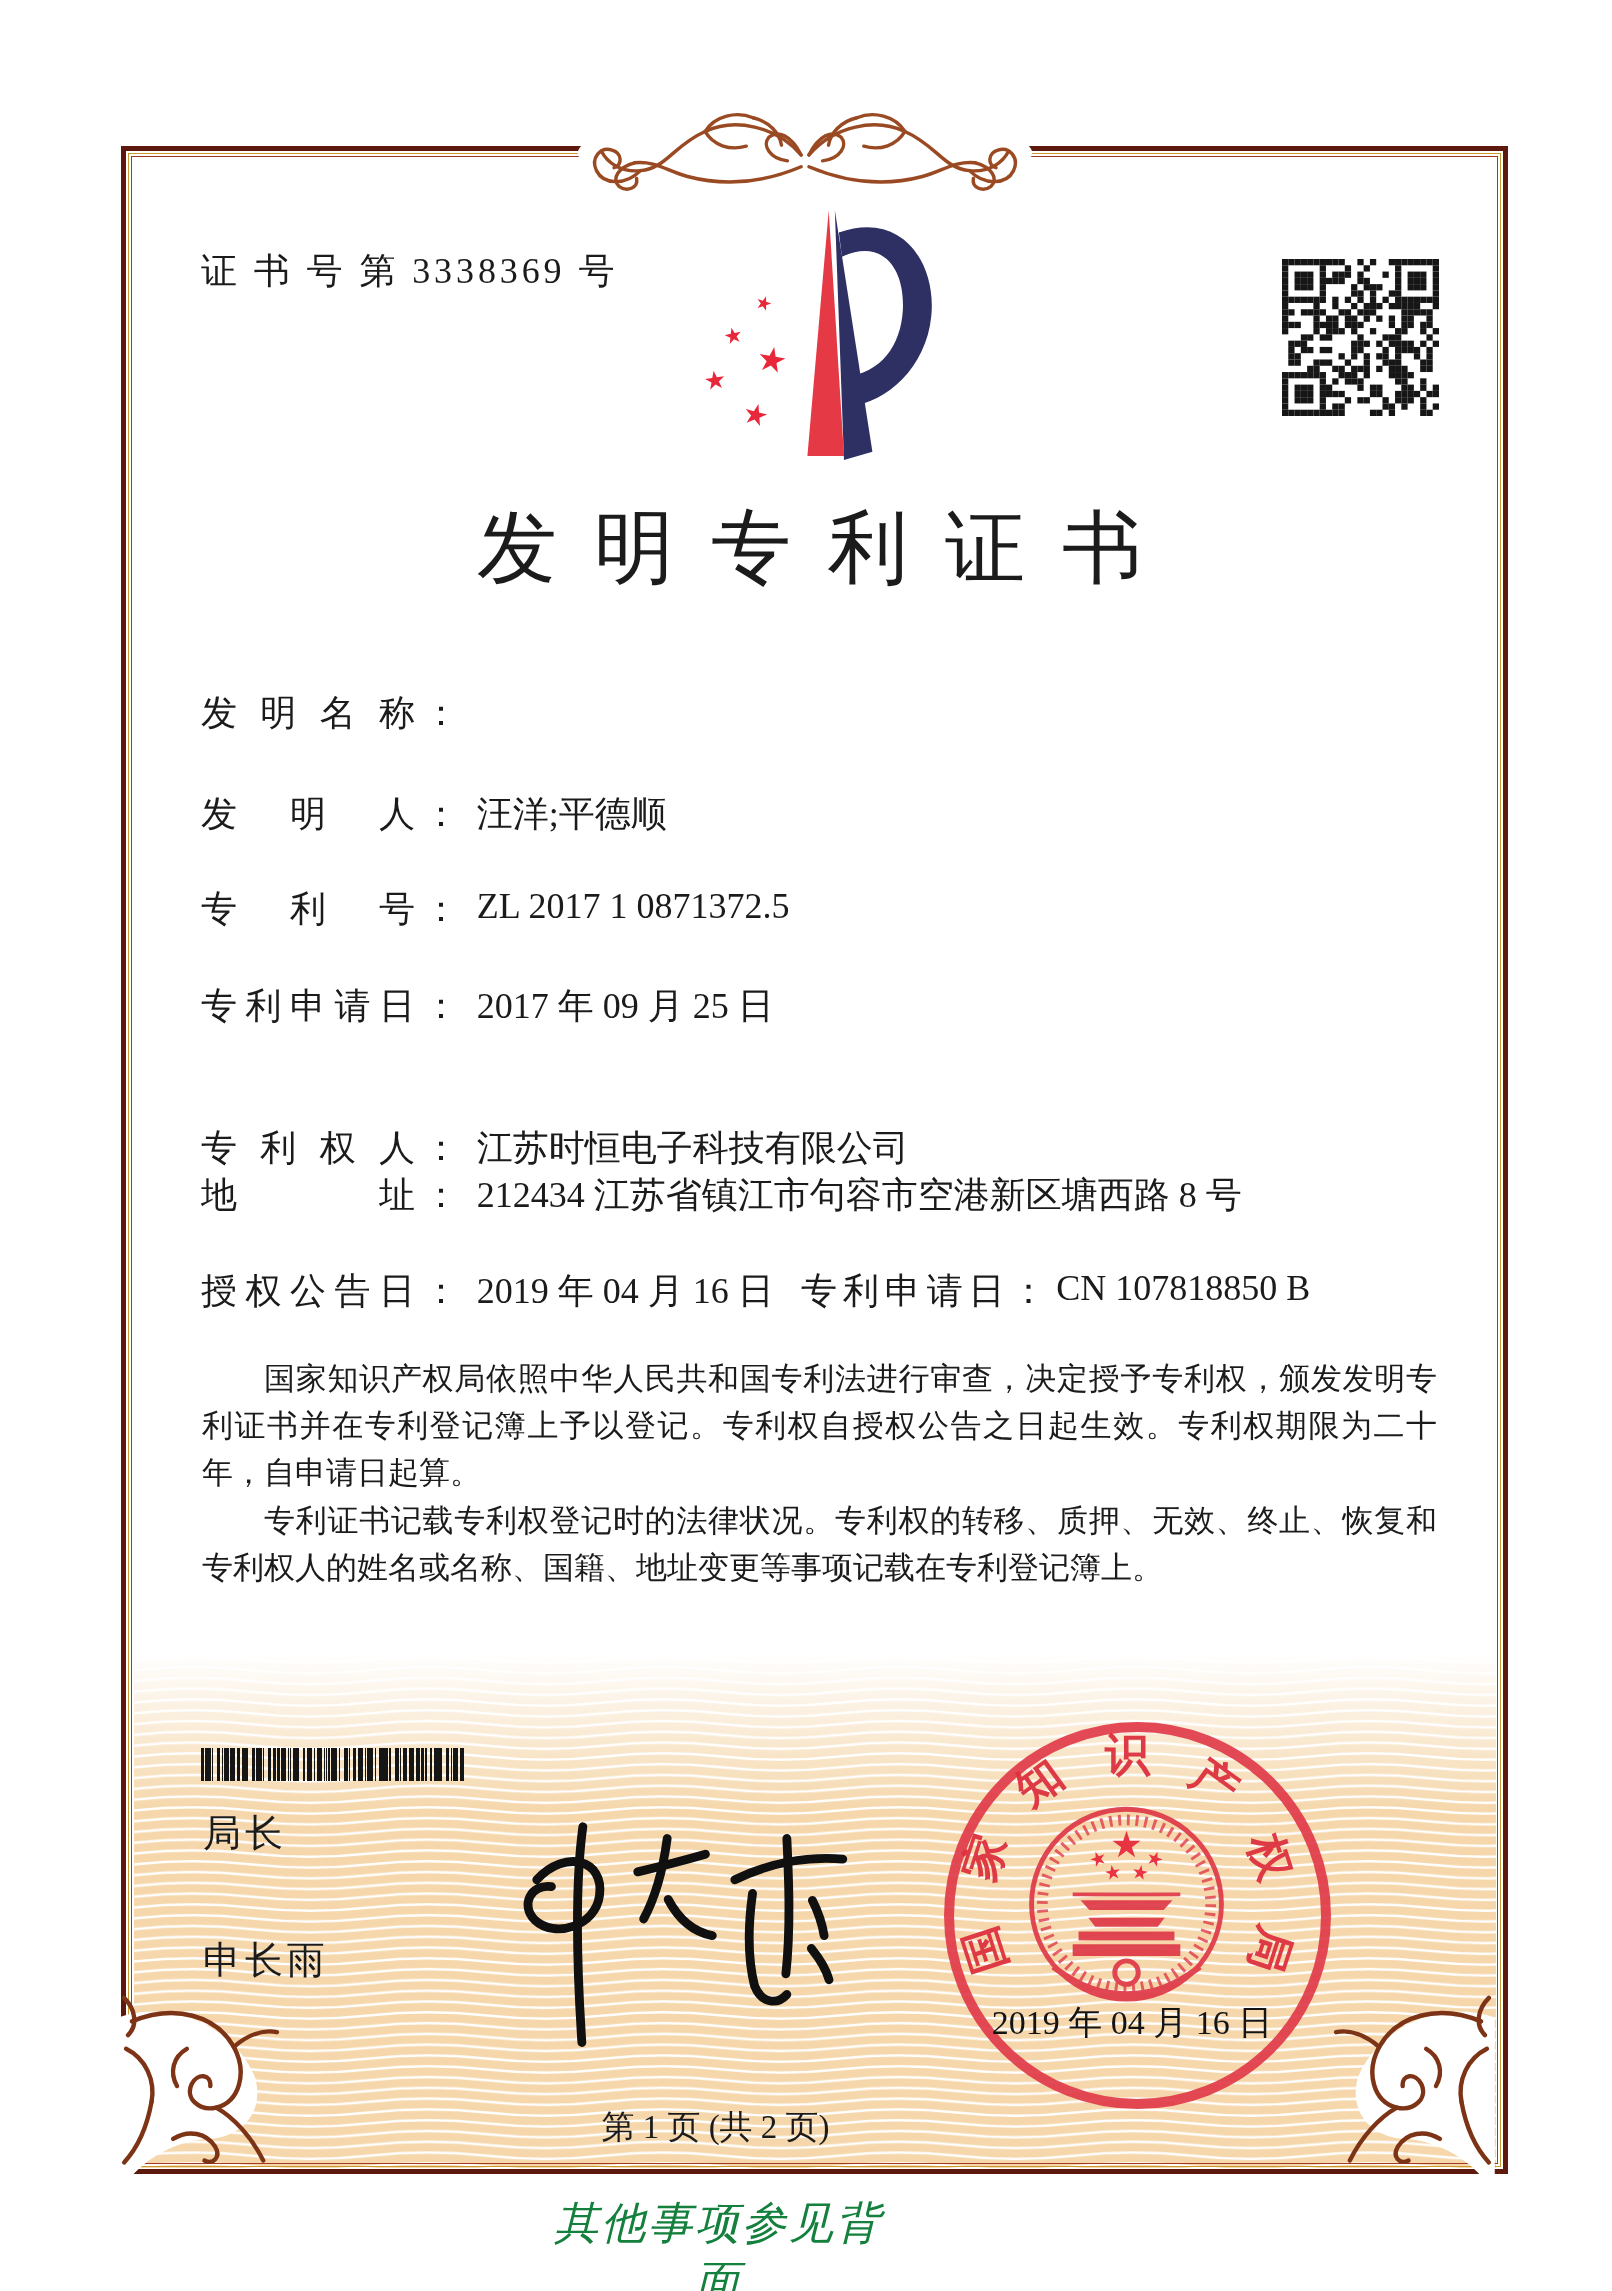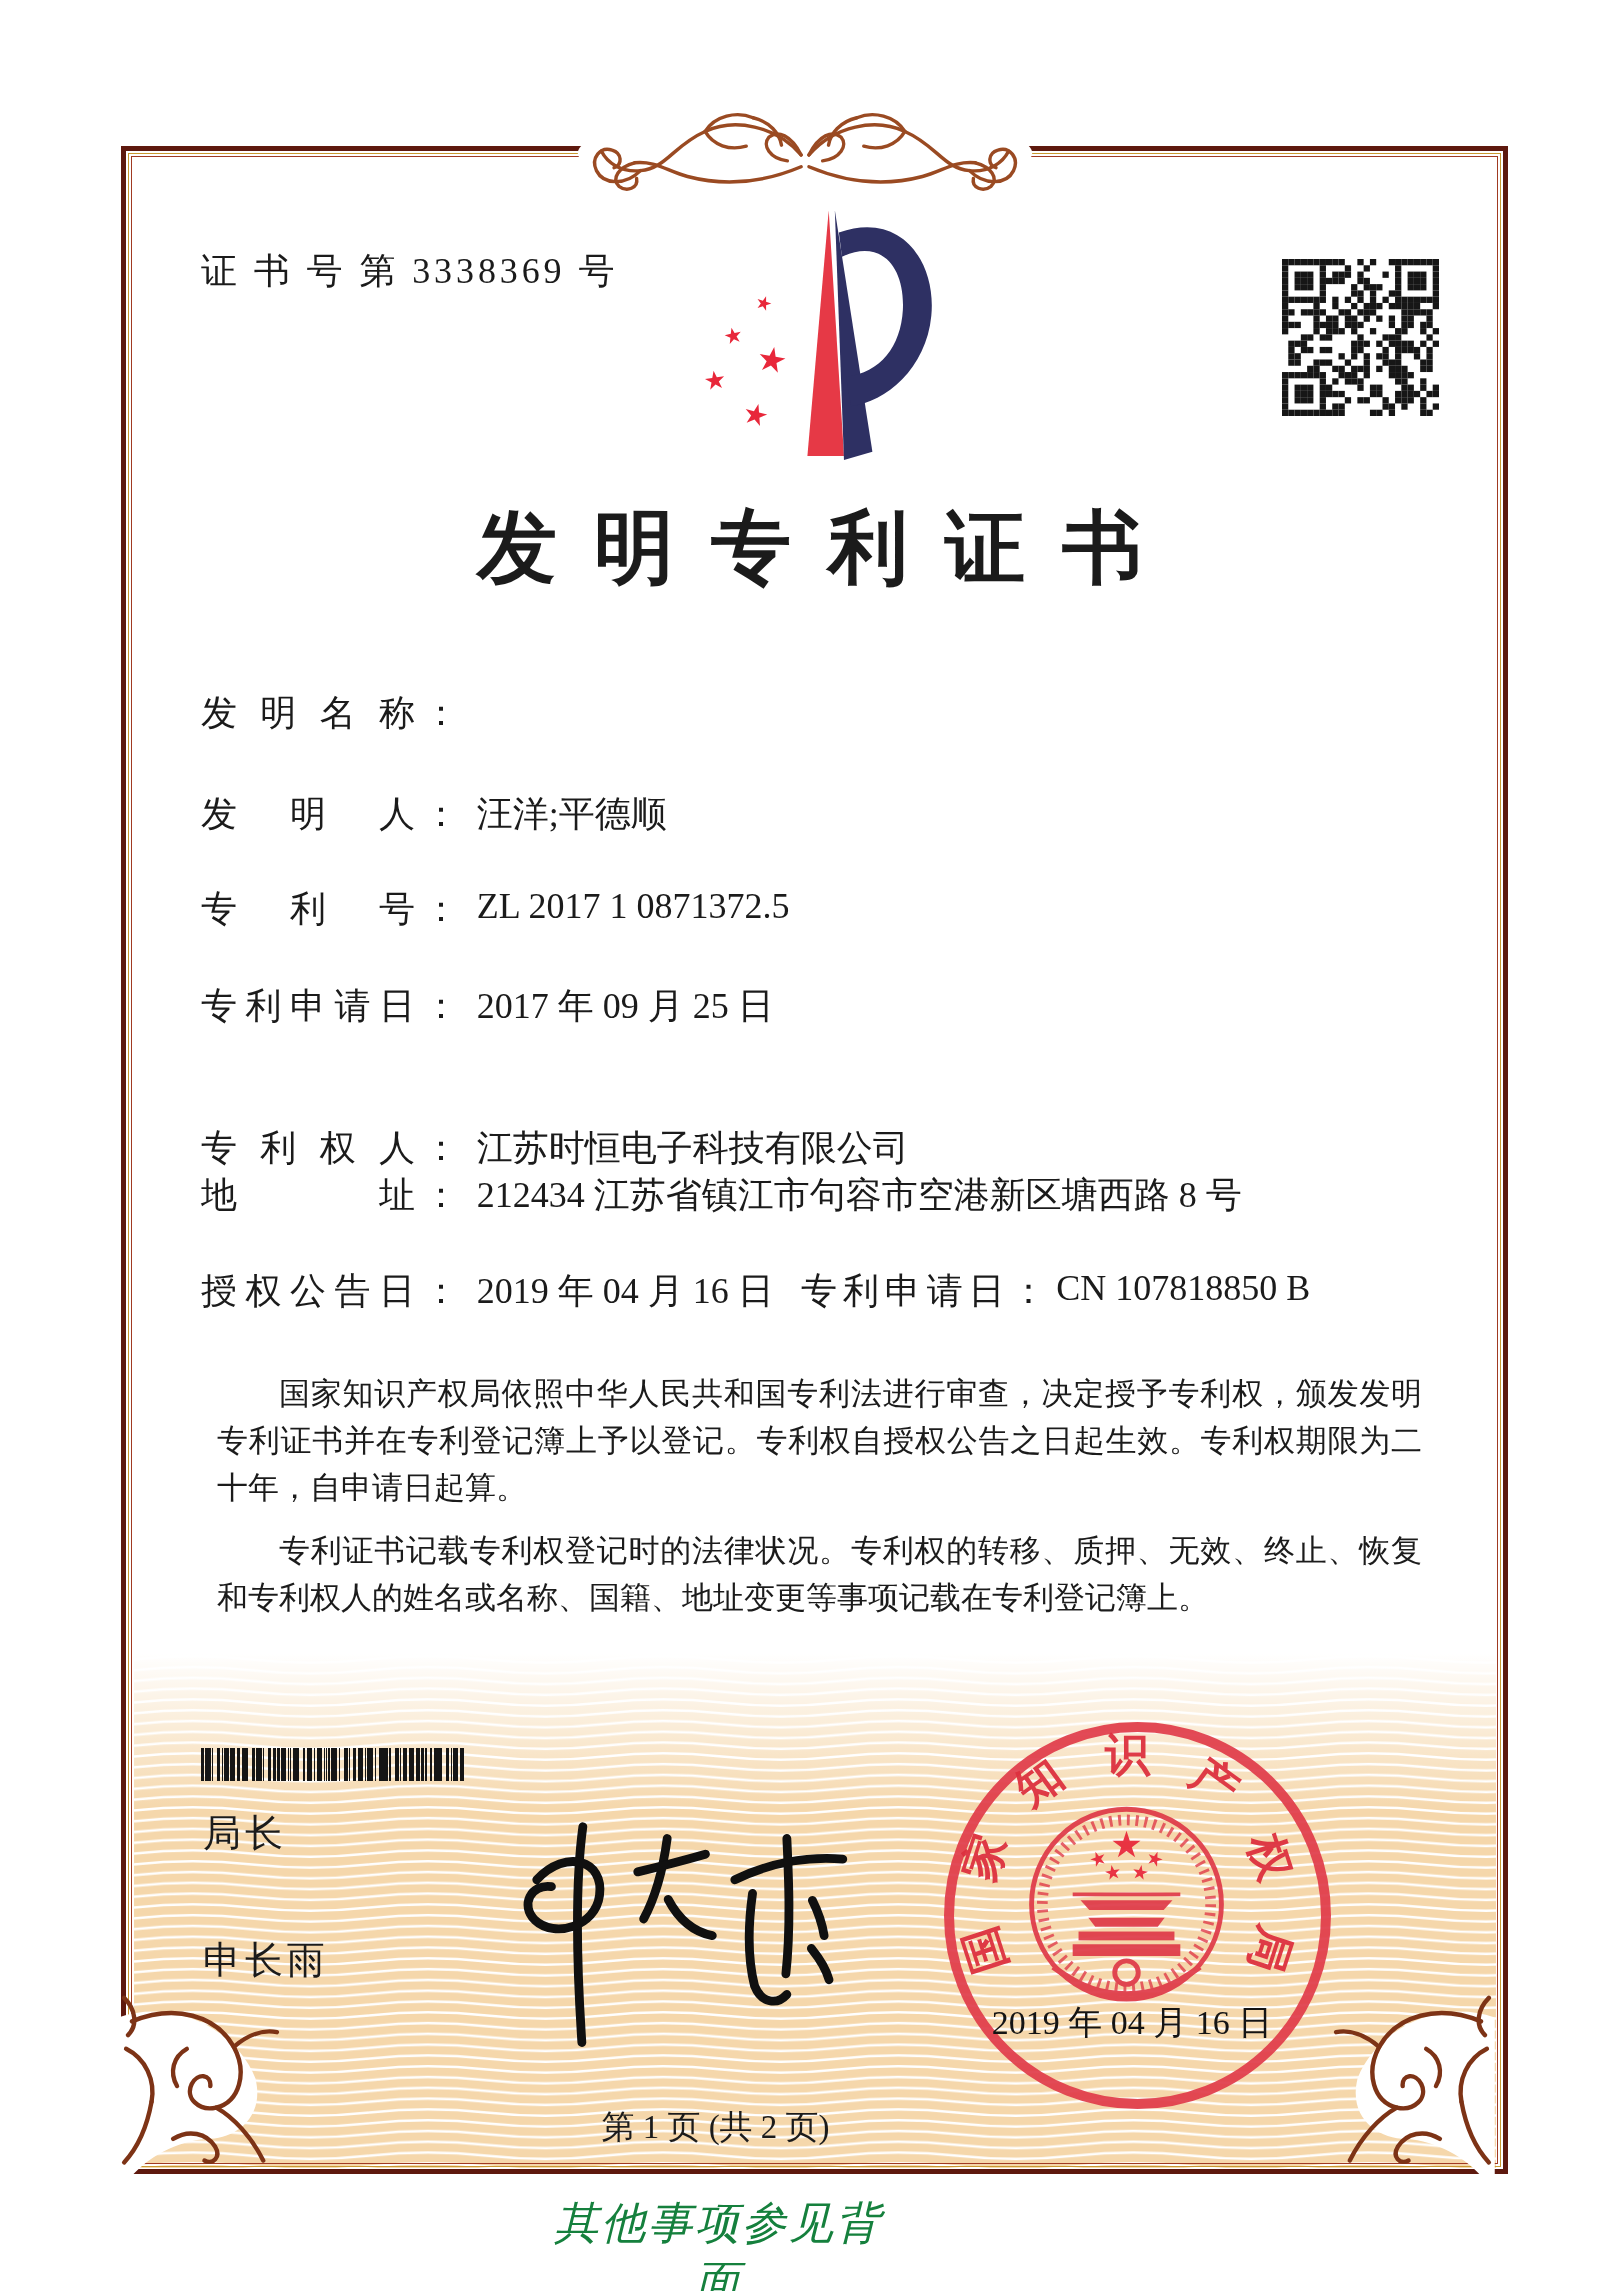--- a/index.html
+++ b/index.html
@@ -14,32 +14,32 @@
   .frame::after{content:"";position:absolute;inset:4.9px;border:1px solid #a03a22;}
   
   .wave-band{position:absolute;left:134px;top:1654px;width:1362px;height:514px;z-index:1;}
   .wave-fade{position:absolute;left:134px;top:1654px;width:1362px;height:157px;z-index:2;
     background:linear-gradient(#ffffff 0%,rgba(255,255,255,0) 100%);}
   
   .cert-no{position:absolute;left:201px;top:247px;font-size:36px;letter-spacing:3.9px;white-space:pre;z-index:4;}
   .logo{position:absolute;left:686px;top:202px;width:255px;height:259px;z-index:4;}
   .qr{position:absolute;left:1282px;top:259px;width:157px;height:157px;z-index:4;}
   .title{position:absolute;left:121px;top:495px;width:1377px;text-align:center;
-    font-size:80px;font-weight:bold;letter-spacing:37px;text-indent:37px;z-index:4;}
+    font-size:80px;font-weight:normal;letter-spacing:37px;text-indent:37px;z-index:4;}
   
   .field-row{position:absolute;left:201px;display:flex;align-items:flex-start;font-size:36px;z-index:4;gap:8px;}
   .flabel{display:inline-block;width:214px;text-align:justify;text-align-last:justify;white-space:normal;}
   .colon{display:inline-block;}
   .fvalue{display:inline-block;margin-left:9.8px;white-space:pre;}
   .pair2{position:absolute;left:600px;top:0;display:flex;}
   .pair2 .flabel{width:auto;letter-spacing:5.9px;}
   
   .body-text{position:absolute;left:201px;top:1354px;width:1237px;font-size:31px;
     line-height:47px;text-align:justify;z-index:4;}
-  .body-text p{margin:16px;text-indent:2em;}
+  .body-text p{margin:1px;text-indent:2em;}
   
   .barcode{position:absolute;left:201px;top:1748px;width:263px;height:33px;z-index:4;
     background-image:
       repeating-linear-gradient(90deg,#151515 0 2px,transparent 2px 3.9px,#151515 3.9px 8.8px,
         transparent 8.8px 10.8px,#151515 10.8px 11.8px,transparent 11.8px 15.7px,#151515 15.7px 18.6px,
         transparent 18.6px 20.6px,#151515 20.6px 21.6px,transparent 21.6px 25.5px),
       repeating-linear-gradient(90deg,#151515 0 2.9px,transparent 2.9px 7.8px,#151515 7.8px 9.8px,
         transparent 9.8px 16.7px,#151515 16.7px 17.6px,transparent 17.6px 22.5px,#151515 22.5px 25.5px,
         transparent 25.5px 36px);}
   .commissioner-label{position:absolute;left:203px;top:1808px;font-size:38px;

